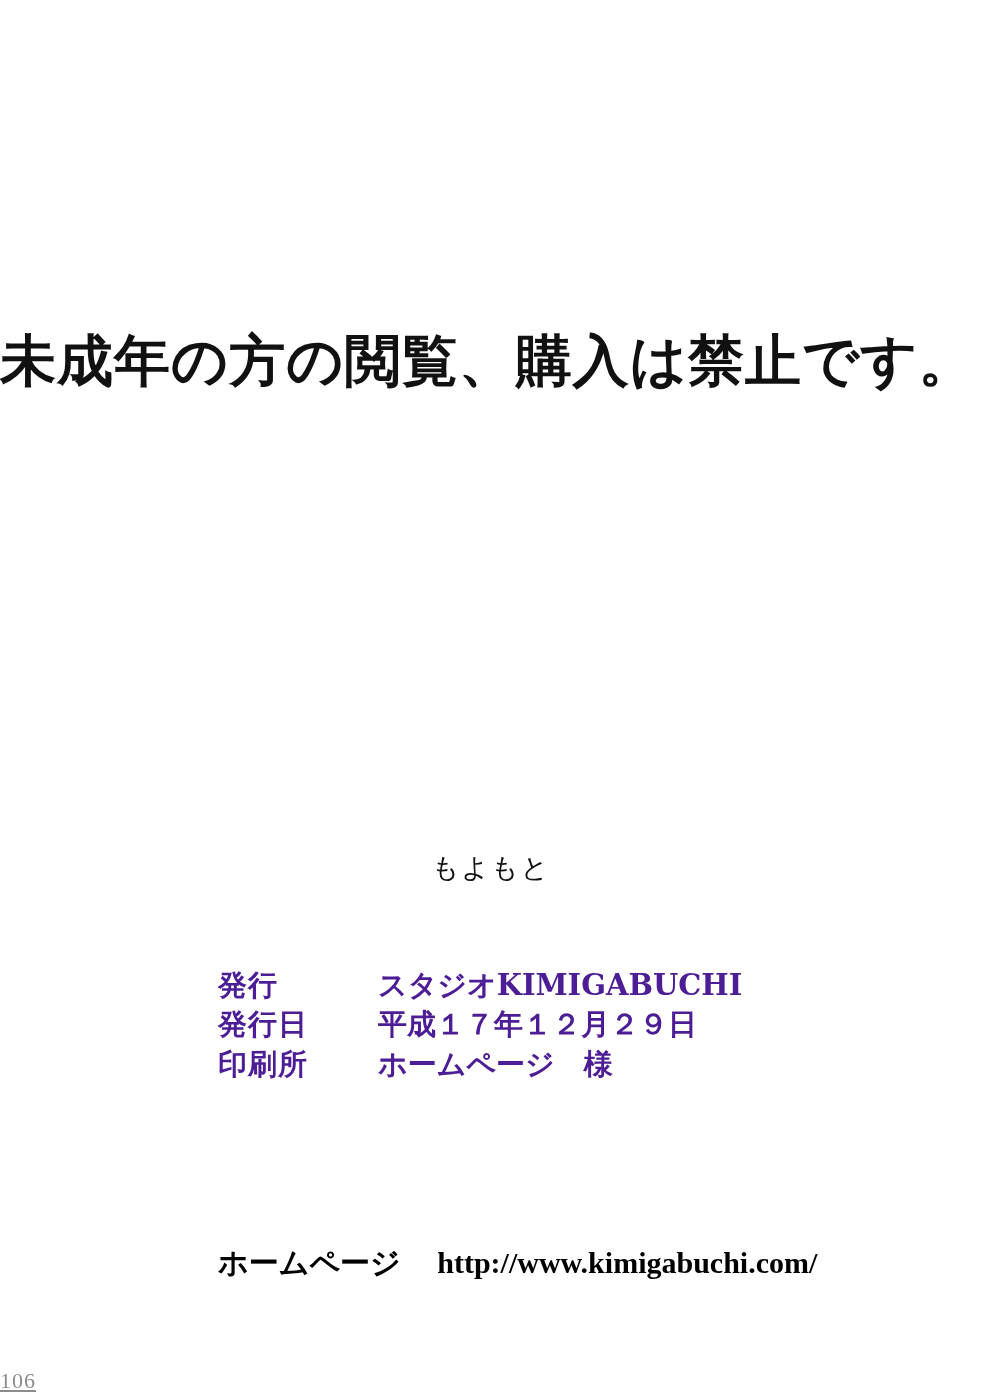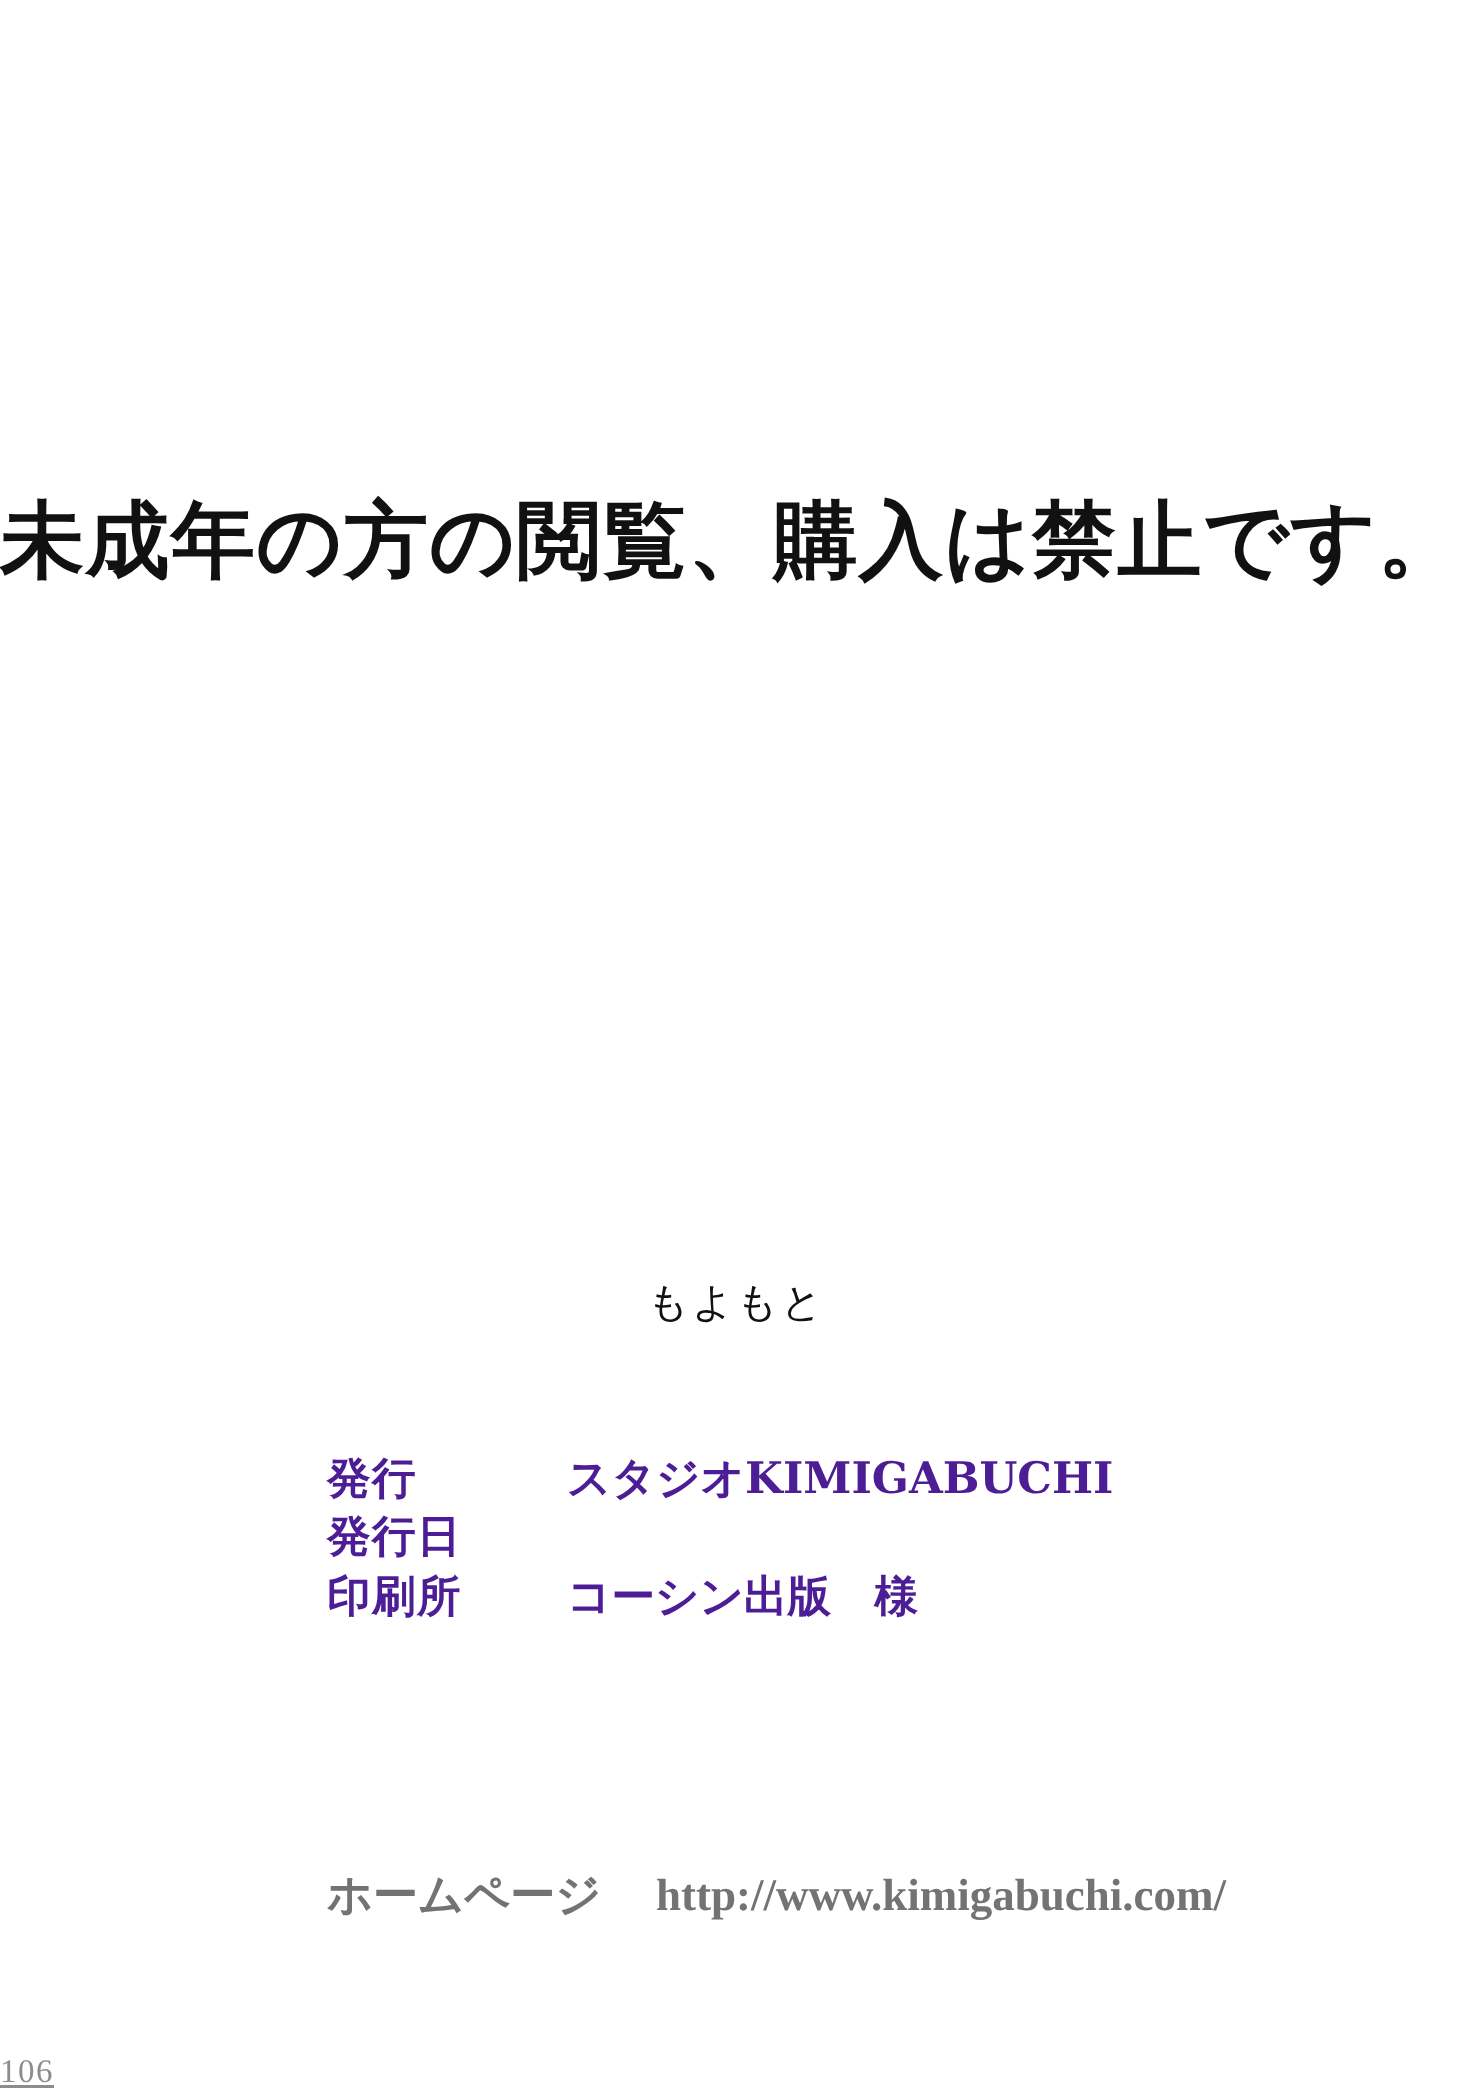--- a/index.html
+++ b/index.html
@@ -77,21 +77,21 @@
 
   
   .homepage {
     position: absolute;
     top: 1243px;
     left: 218px;
     font-family: "DejaVu Serif", serif;
     font-weight: bold;
     font-size: 30px;
     white-space: nowrap;
-    color: #737373;
+    color: #000000;
   }
   .homepage-label {
     letter-spacing: 0px;
   }
   .homepage-url {
     margin-left: 26px;
     font-family: "Liberation Serif", serif;
     letter-spacing: 0px;
   }
 
@@ -116,24 +116,25 @@
 
   <div class="author">もよもと</div>
 
   <div class="colophon">
     <div class="colophon-row">
       <span class="colophon-label">発行</span>
       <span class="colophon-value">スタジオKIMIGABUCHI</span>
     </div>
     <div class="colophon-row">
       <span class="colophon-label">発行日</span>
+      <span class="colophon-value">平成１７年１２月２９日</span>
     </div>
     <div class="colophon-row">
       <span class="colophon-label">印刷所</span>
-      <span class="colophon-value">コーシン出版　様</span>
+      <span class="colophon-value">ホームページ　様</span>
     </div>
   </div>
 
   <div class="homepage">
     <span class="homepage-label">ホームページ</span>
     <span class="homepage-url">http://www.kimigabuchi.com/</span>
   </div>
 
   <div class="page-number">106</div>
 

